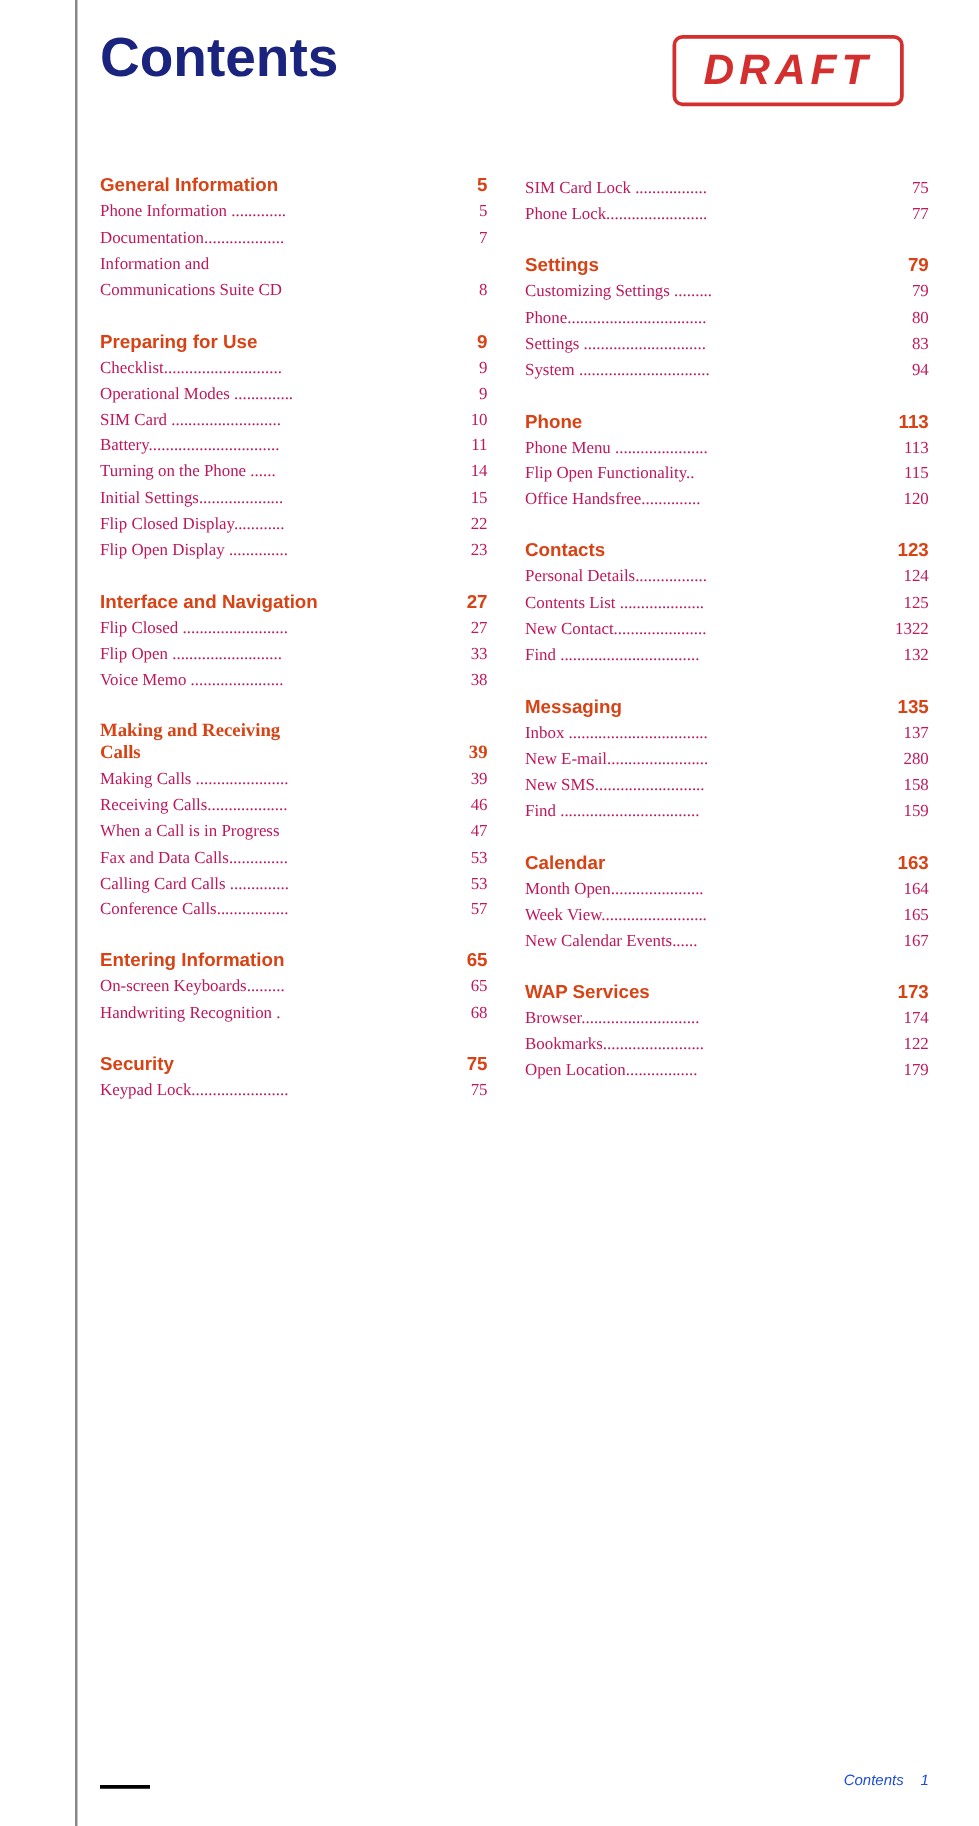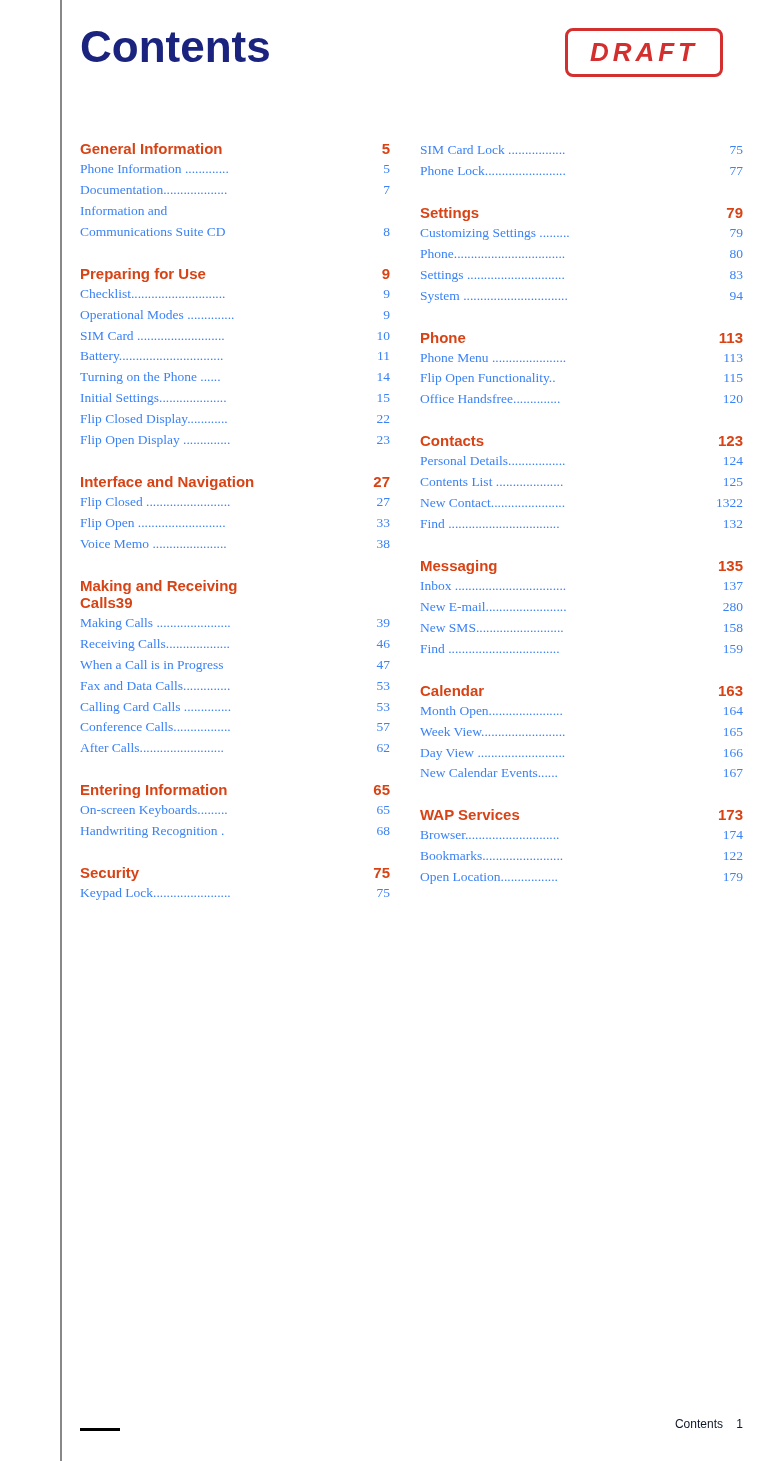--- a/index.html
+++ b/index.html
@@ -36,21 +36,21 @@
       top: 28px;
       right: 60px;
       border: 3px solid #d32f2f;
       border-radius: 8px;
       padding: 6px 22px;
       display: inline-block;
     }
     .draft-stamp span {
       font-family: Arial Black, Arial, sans-serif;
       font-weight: 900;
-      font-size: 26px;
+      font-size: 34px;
       color: #d32f2f;
       letter-spacing: 4px;
       font-style: italic;
     }
 
     
     .page-title {
       position: absolute;
       top: 22px;
       left: 80px;
@@ -97,21 +97,21 @@
     }
 
     .section-heading .page-num {
       font-weight: bold;
       font-size: 15px;
       color: #d84315;
     }
 
     .toc-entry {
       font-size: 13.5px;
-      color: #3b82f6;
+      color: #be185d;
       display: flex;
       justify-content: space-between;
       align-items: baseline;
       line-height: 1.55;
     }
 
     .toc-entry .entry-title {
       flex: 1;
     }
 
@@ -119,44 +119,45 @@
       text-align: right;
       white-space: nowrap;
     }
 
     
     .footer {
       position: absolute;
       bottom: 30px;
       right: 40px;
       font-size: 12px;
-      color: #0f172a;
+      color: #1d4ed8;
       font-family: Arial, sans-serif;
+      font-style: italic;
     }
 
     .footer-left {
       position: absolute;
       bottom: 30px;
       left: 80px;
       width: 40px;
       height: 3px;
       background: #000;
     }
 
     
     .section-heading-multiline {
-      font-family: Liberation Sans, sans-serif;
+      font-family: Liberation Serif, serif;
       font-weight: bold;
       font-size: 15px;
       color: #d84315;
       margin-bottom: 2px;
     }
     .section-heading-multiline .heading-row {
       display: flex;
-      justify-content: flex-start;
+      justify-content: space-between;
       align-items: baseline;
     }
     .section-heading-multiline .heading-row .page-num {
       font-weight: bold;
       font-size: 15px;
       color: #d84315;
     }
   </style>
 </head>
 <body>
@@ -276,24 +277,20 @@
             <span class="entry-page">53</span>
           </div>
           <div class="toc-entry">
             <span class="entry-title">Calling Card Calls ..............</span>
             <span class="entry-page">53</span>
           </div>
           <div class="toc-entry">
             <span class="entry-title">Conference Calls.................</span>
             <span class="entry-page">57</span>
           </div>
-          <div class="toc-entry">
-            <span class="entry-title">After Calls.........................</span>
-            <span class="entry-page">62</span>
-          </div>
         </div>
         <div class="toc-section">
           <div class="section-heading">
             <span>Entering Information</span>
             <span class="page-num">65</span>
           </div>
           <div class="toc-entry">
             <span class="entry-title">On-screen Keyboards.........</span>
             <span class="entry-page">65</span>
           </div>
@@ -414,24 +411,20 @@
             <span>Calendar</span>
             <span class="page-num">163</span>
           </div>
           <div class="toc-entry">
             <span class="entry-title">Month Open......................</span>
             <span class="entry-page">164</span>
           </div>
           <div class="toc-entry">
             <span class="entry-title">Week View.........................</span>
             <span class="entry-page">165</span>
-          </div>
-          <div class="toc-entry">
-            <span class="entry-title">Day View ..........................</span>
-            <span class="entry-page">166</span>
           </div>
           <div class="toc-entry">
             <span class="entry-title">New Calendar Events......</span>
             <span class="entry-page">167</span>
           </div>
         </div>
         <div class="toc-section">
           <div class="section-heading">
             <span>WAP Services</span>
             <span class="page-num">173</span>

